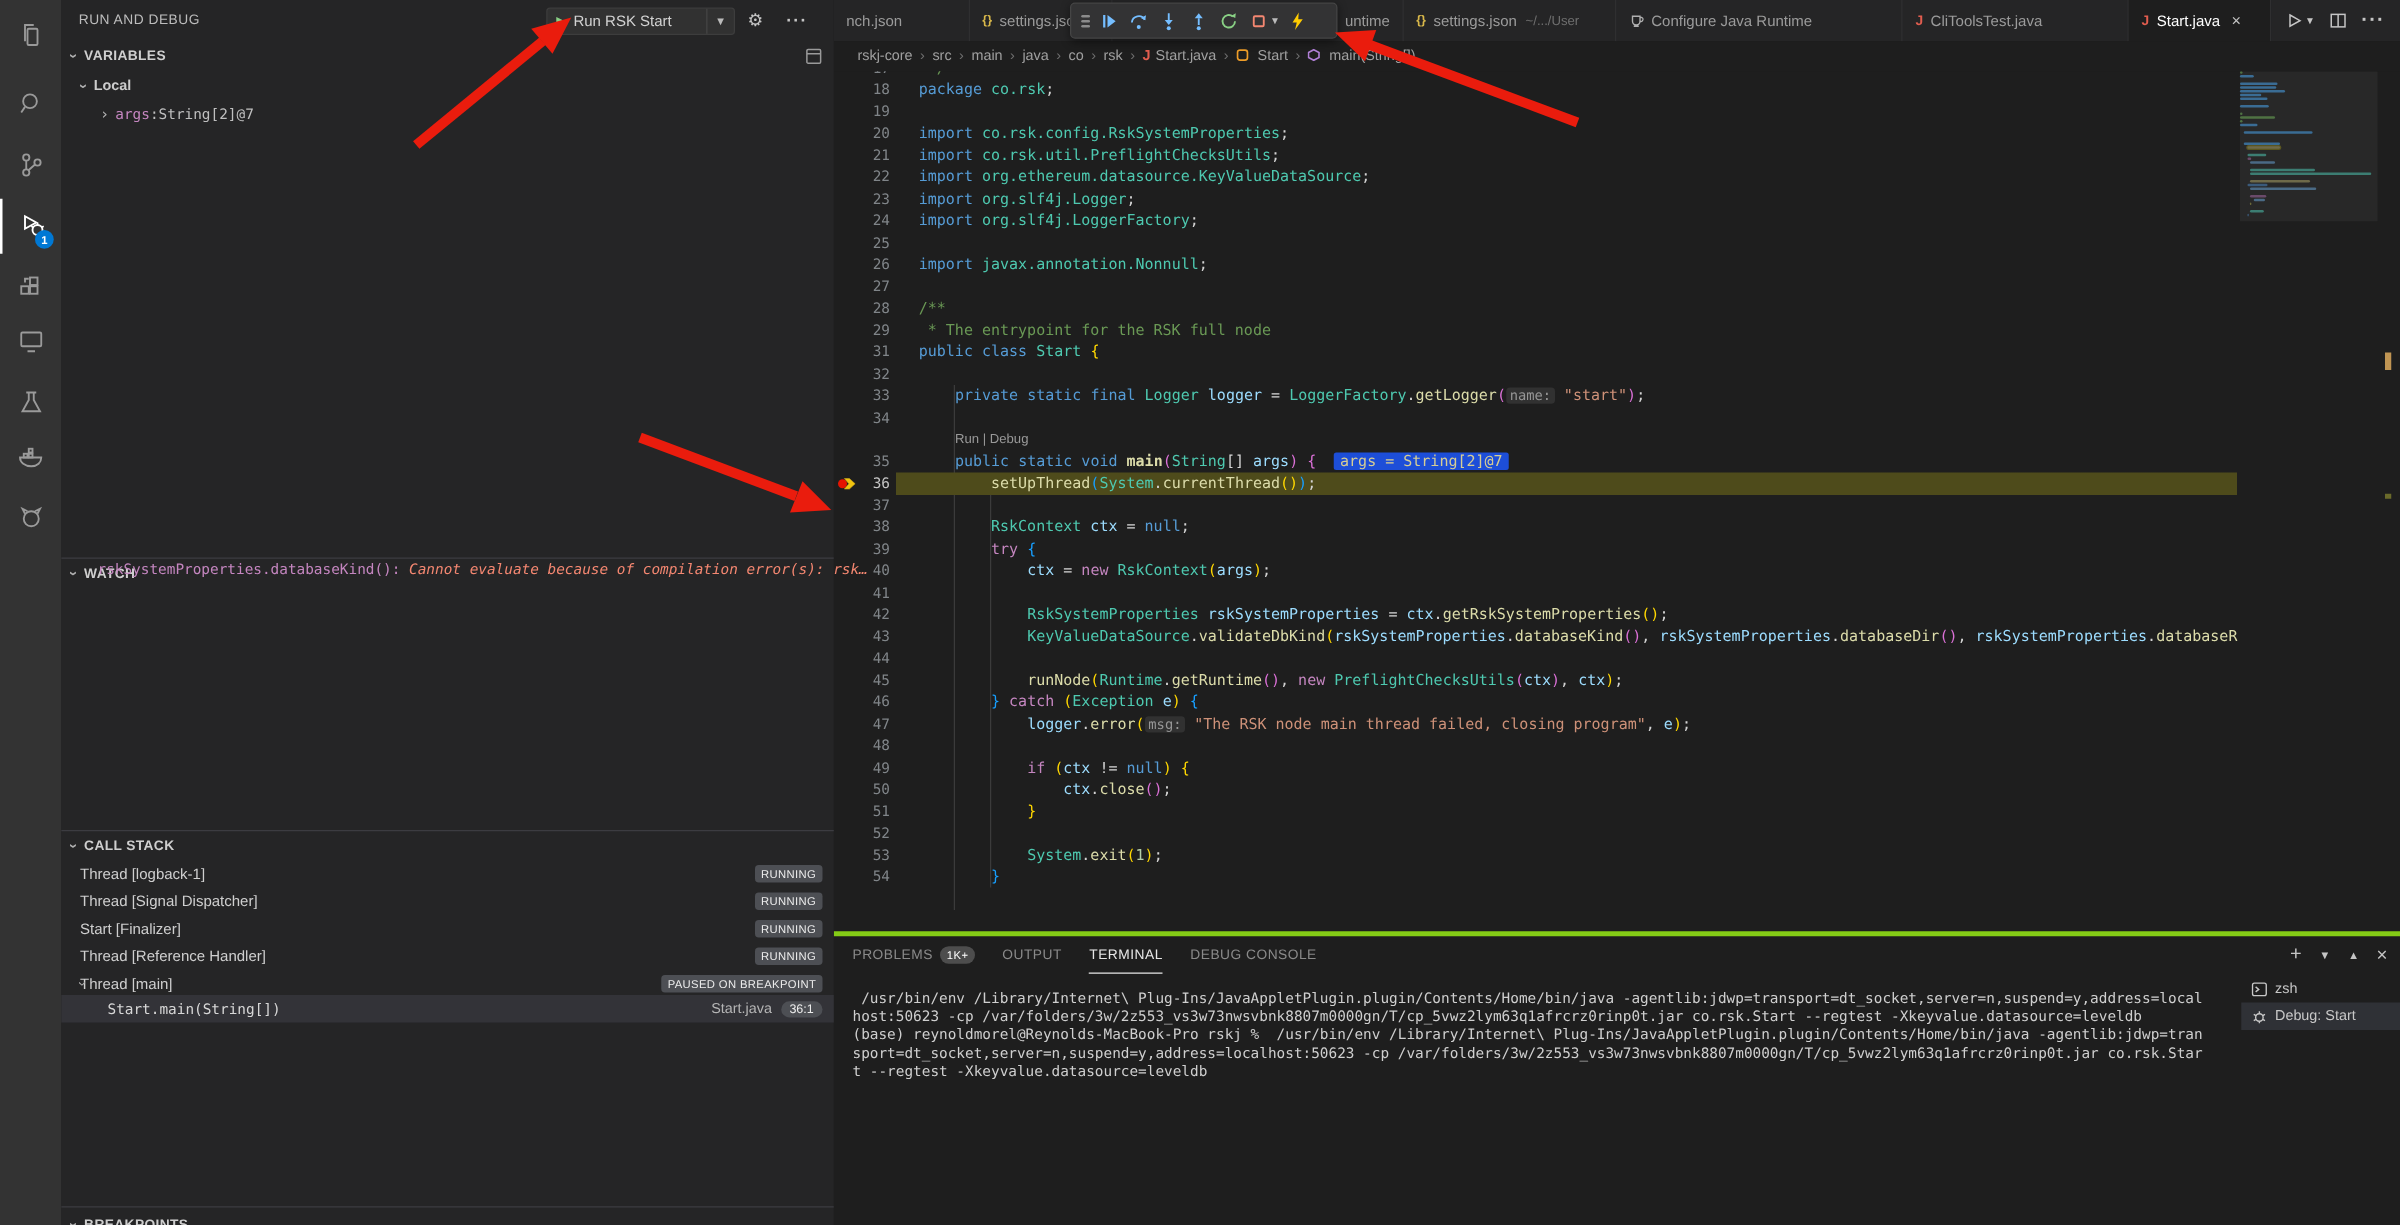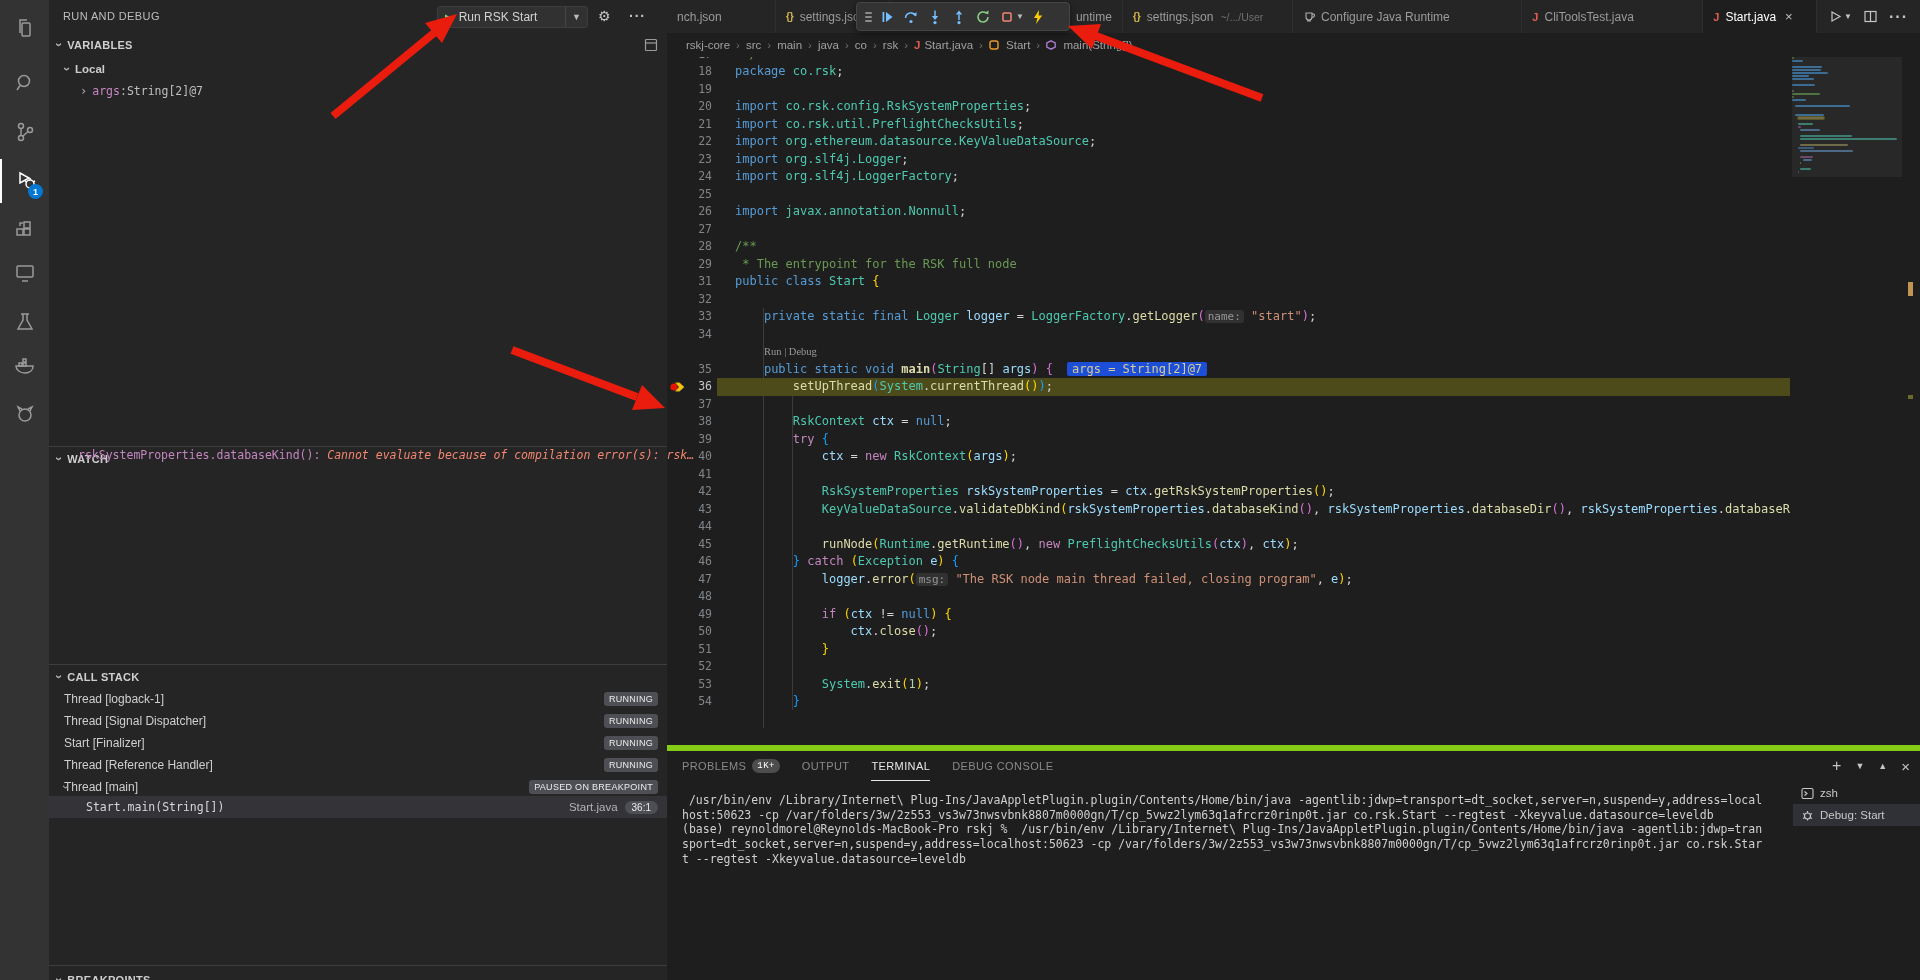--- a/index.html
+++ b/index.html
@@ -73,42 +73,42 @@
   #breadcrumbs .ic{margin-right:4px;font-weight:bold;}
 
   
   #editor{position:absolute;left:0;top:57px;right:0;height:688px;background:#1e1e1e;overflow:hidden;}
   #code-lines{position:absolute;left:0;top:-11.5px;right:0;}
   .code-row{position:relative;height:17.5px;line-height:17.5px;font-family:"DejaVu Sans Mono",monospace;font-size:12px;white-space:pre;}
   .code-row .ln{position:absolute;left:0;top:0;width:45px;text-align:right;color:#808589;font-size:11.5px;}
   .code-row .ct{position:absolute;left:68px;top:0;right:130px;overflow:hidden;}
   .code-row.hl{background:linear-gradient(to right,transparent 50px,#4e4b1b 50px,#4e4b1b calc(100% - 130px),transparent calc(100% - 130px));}
   .code-row.hl .ln{color:#c6c6c6;}
-  .code-row .lens{color:#999999;font-family:Liberation Serif, serif;font-size:10.5px;}
+  .code-row .lens{color:#999999;font-family:Liberation Sans, sans-serif;font-size:10.5px;}
   .bp-paused{position:absolute;left:2px;top:2px;width:18px;height:14px;}
   .tk-kw{color:#569CD6}.tk-ctrl{color:#C586C0}.tk-type{color:#4EC9B0}.tk-fn{color:#DCDCAA}.tk-fnd{color:#dcdcaa;font-weight:bold}
   .tk-var{color:#9CDCFE}.tk-str{color:#CE9178}.tk-com{color:#6A9955}.tk-pun{color:#D4D4D4}.tk-num{color:#B5CEA8}
   .tk-b1{color:#FFD700}.tk-b2{color:#DA70D6}.tk-b3{color:#179FFF}
   .tk-hint{background:#313131;color:#969696;border-radius:3px;padding:0 3px;font-size:11px;}
   .inline-value{background:#1d4ed8;color:#d6cd94;border-radius:2px;padding:0 5px;margin-left:14px;}
   .indent-guide{position:absolute;width:1px;background:#3b3b3b;}
 
   
   #minimap{position:absolute;right:18px;top:0;width:110px;height:688px;background:#1e1e1e;}
   #minimap .mm-bar{position:relative;height:2px;margin-bottom:1px;border-radius:1px;}
   #mm-view{position:absolute;left:0;right:0;top:0;height:120px;background:rgba(140,140,140,.10);}
   #ruler{position:absolute;right:0;top:0;width:18px;height:688px;}
   #ruler .mark{position:absolute;right:7px;width:5px;}
 
   
-  #panel{position:absolute;left:0;top:745px;right:0;bottom:0;background:#1e1e1e;border-top:6px solid #84cc16;}
+  #panel{position:absolute;left:0;top:745px;right:0;bottom:0;background:#1e1e1e;border-top:4px solid #84cc16;}
   #panel-tabs{position:absolute;left:15px;top:0;height:30px;display:flex;align-items:center;gap:22px;font-size:11px;letter-spacing:.4px;color:#8a8a8a;}
   .ptab{display:flex;align-items:center;gap:6px;height:30px;}
   .ptab.active{color:#e7e7e7;border-bottom:1px solid #e7e7e7;}
-  .pbadge{background:#4d4d4d;color:#fff;font-size:9px;border-radius:9px;padding:2px 5px;font-family:Liberation Mono, monospace;}
+  .pbadge{background:#4d4d4d;color:#fff;font-size:9px;border-radius:9px;padding:2px 5px;}
   #panel-actions{position:absolute;right:10px;top:0;height:30px;display:flex;align-items:center;gap:14px;color:#c5c5c5;font-size:13px;}
   #term-lines{position:absolute;left:15px;top:42px;right:140px;font-family:"DejaVu Sans Mono",monospace;
       font-size:11.5px;line-height:14.7px;color:#cfcfcf;white-space:pre;overflow:hidden;}
   #term-list{position:absolute;right:0;top:31px;width:127px;}
   .term-item{height:22px;display:flex;align-items:center;gap:6px;font-size:11.5px;color:#c8c8c8;padding-left:8px;}
   .term-item.selected{background:#2f3136;}
   .term-item svg{flex:none;}
 
   
   #arrows{position:absolute;left:0;top:0;width:1920px;height:980px;pointer-events:none;z-index:60;}

